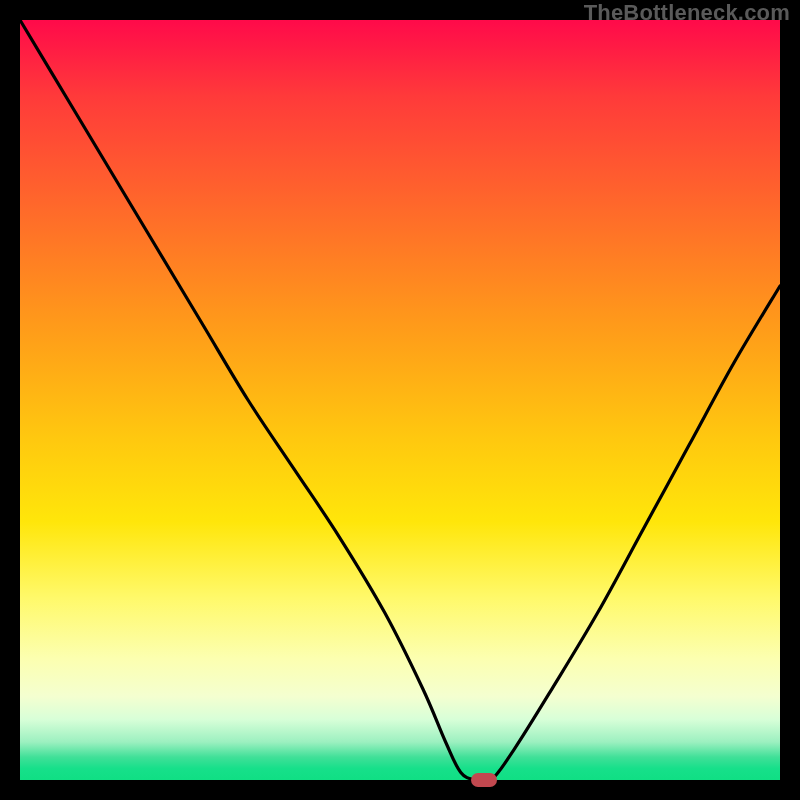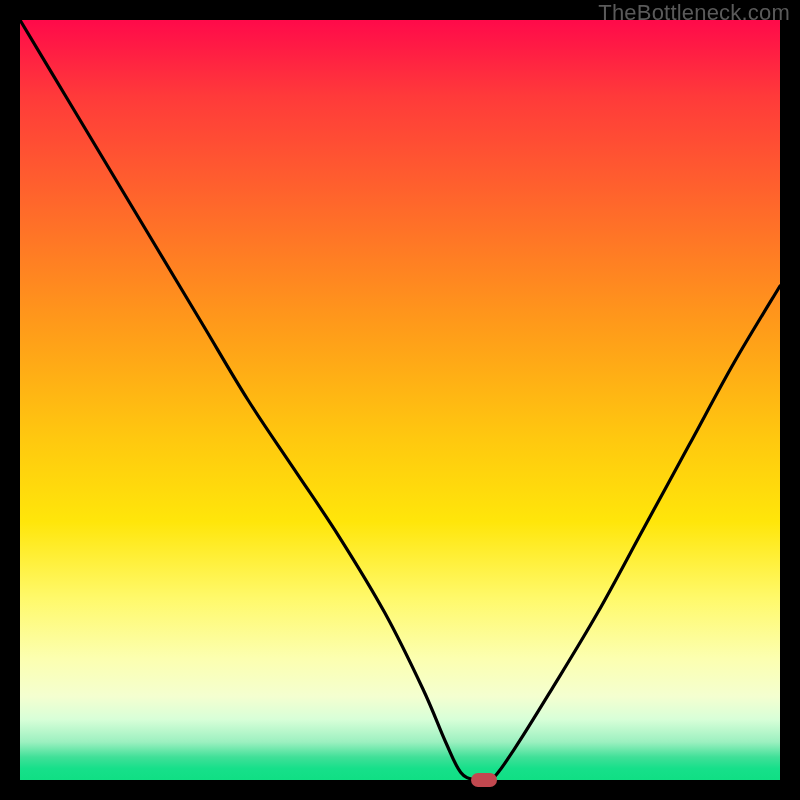--- a/index.html
+++ b/index.html
@@ -48,21 +48,21 @@
     background: #c1484f;
     border-radius: 8px;
   }
   .watermark {
     position: absolute;
     right: 10px;
     top: 0px;
     font-family: Arial, Helvetica, sans-serif;
     font-size: 22px;
     color: #5a5a5a;
-    font-weight: 400;
+    font-weight: 700;
     letter-spacing: 0.2px;
   }
   svg.curve {
     position: absolute;
     left: 0;
     top: 0;
     width: 760px;
     height: 760px;
     overflow: visible;
   }

